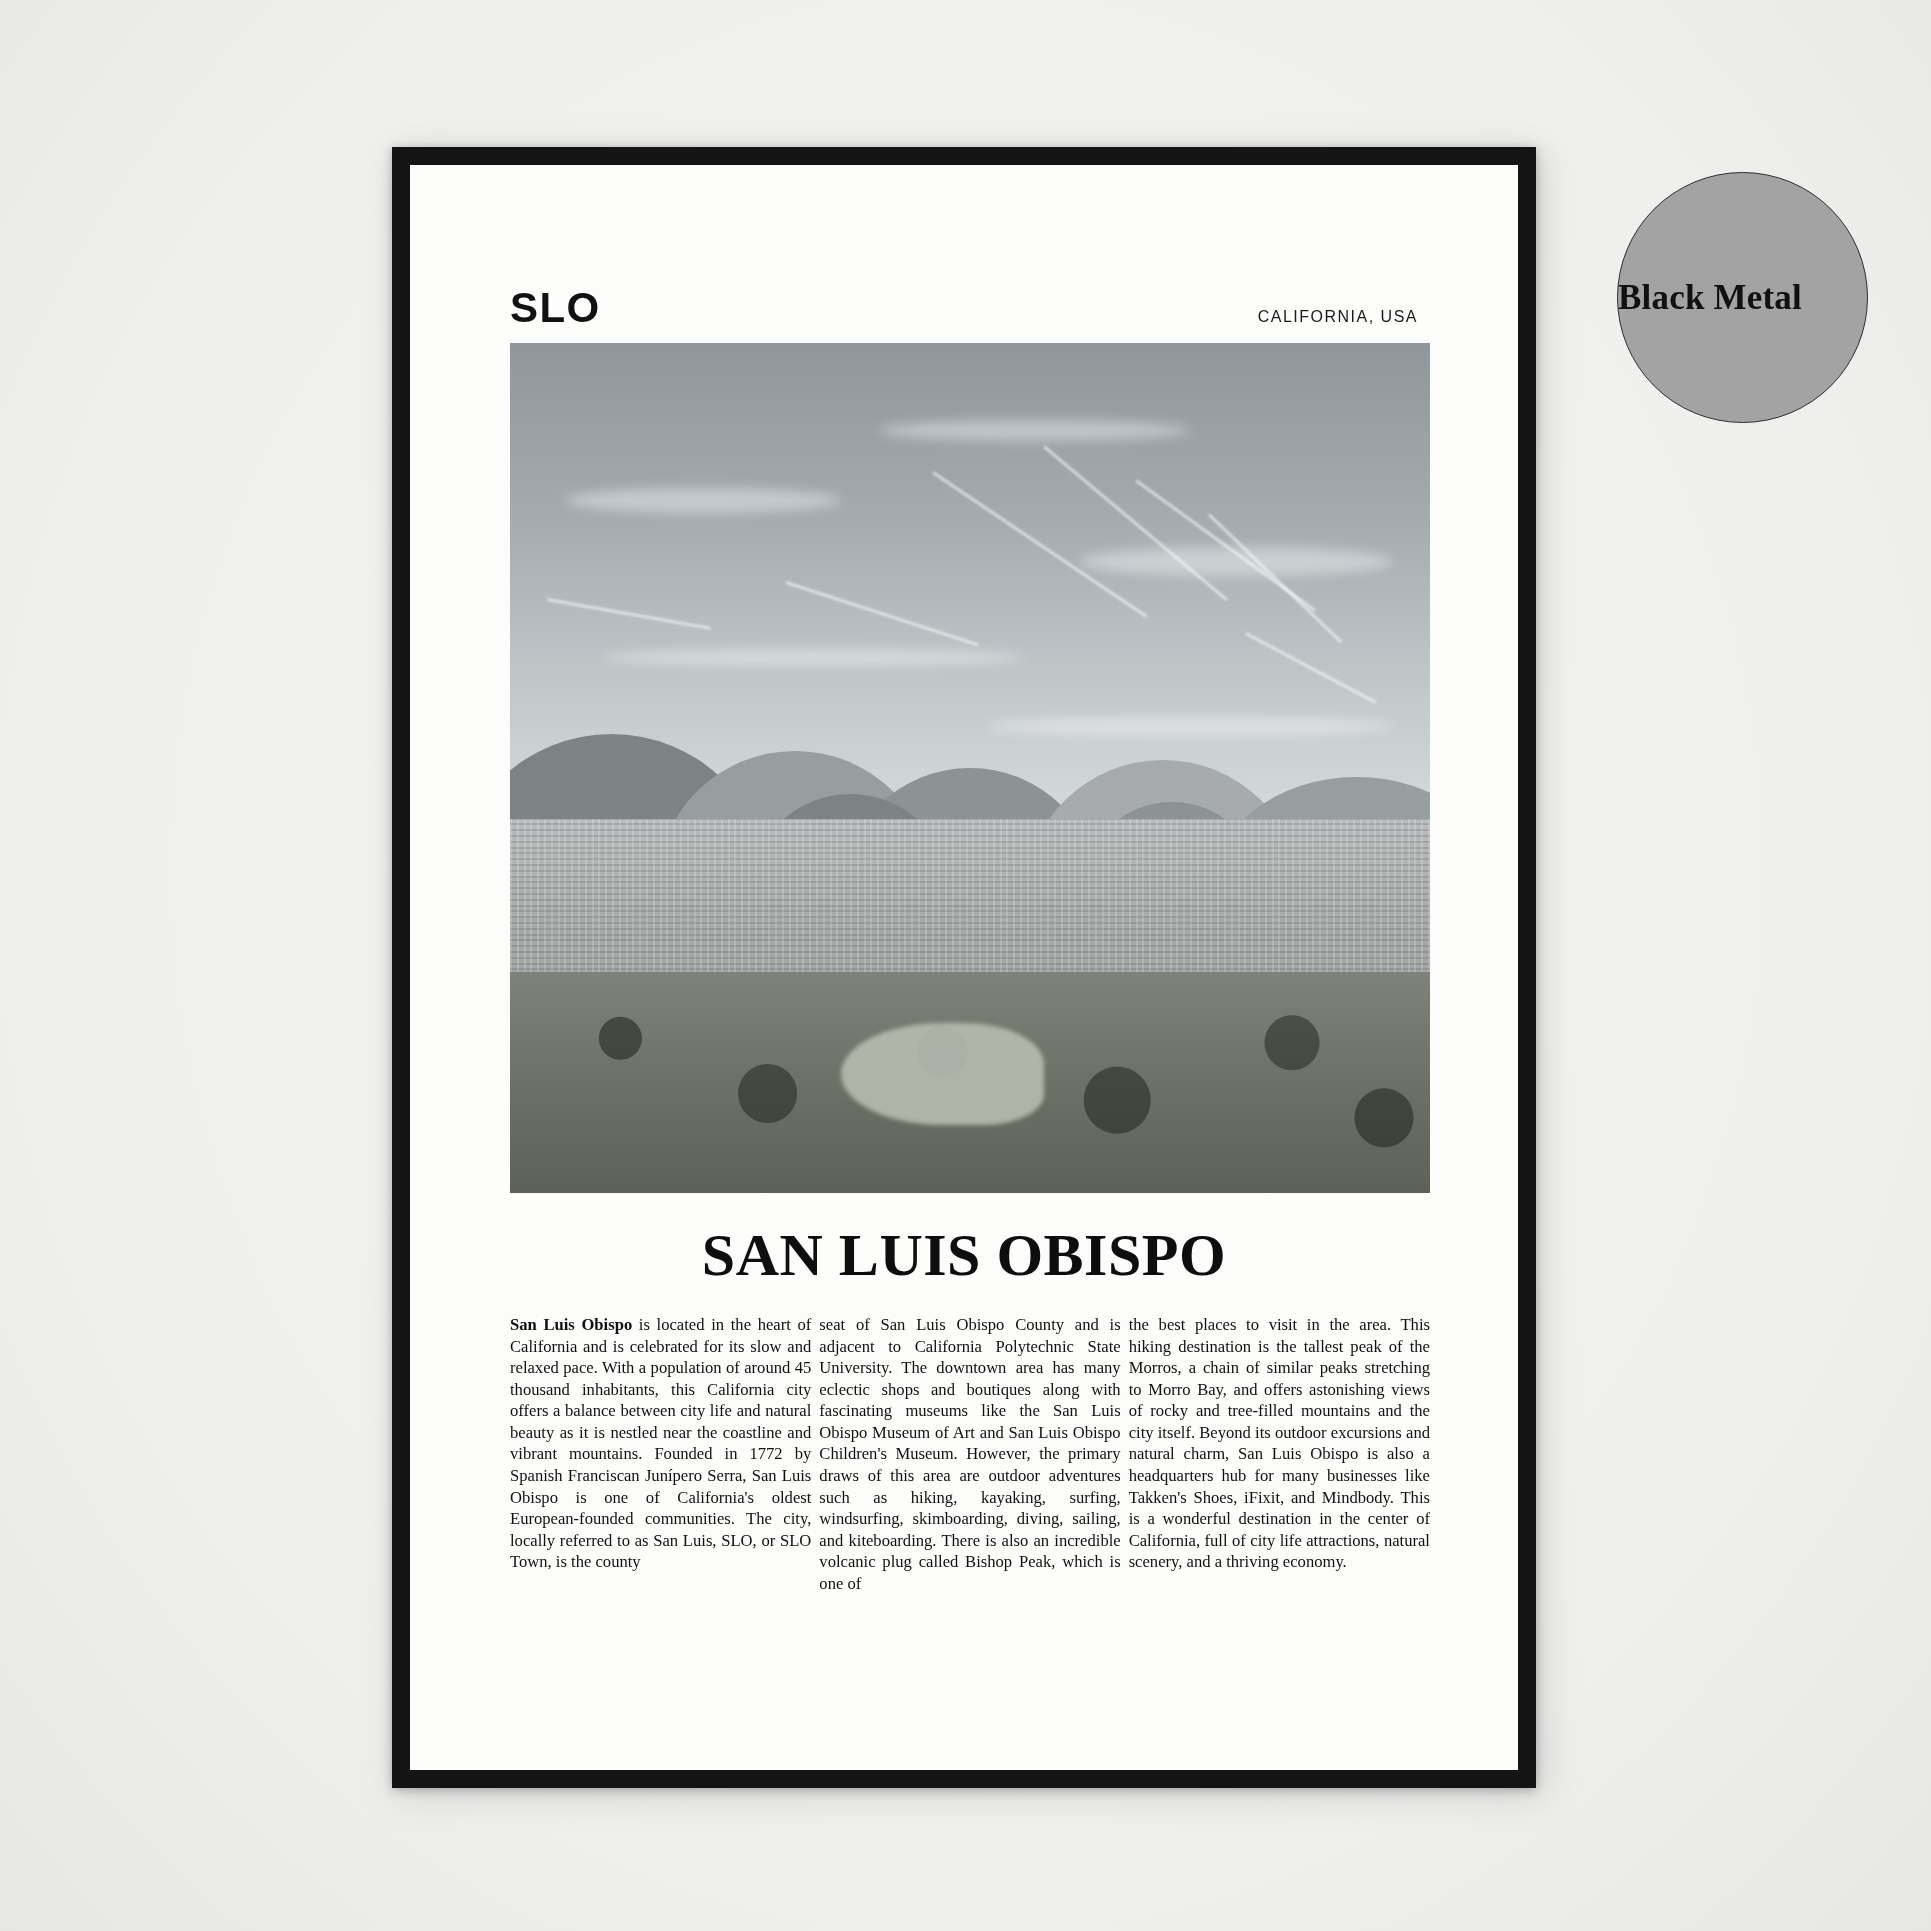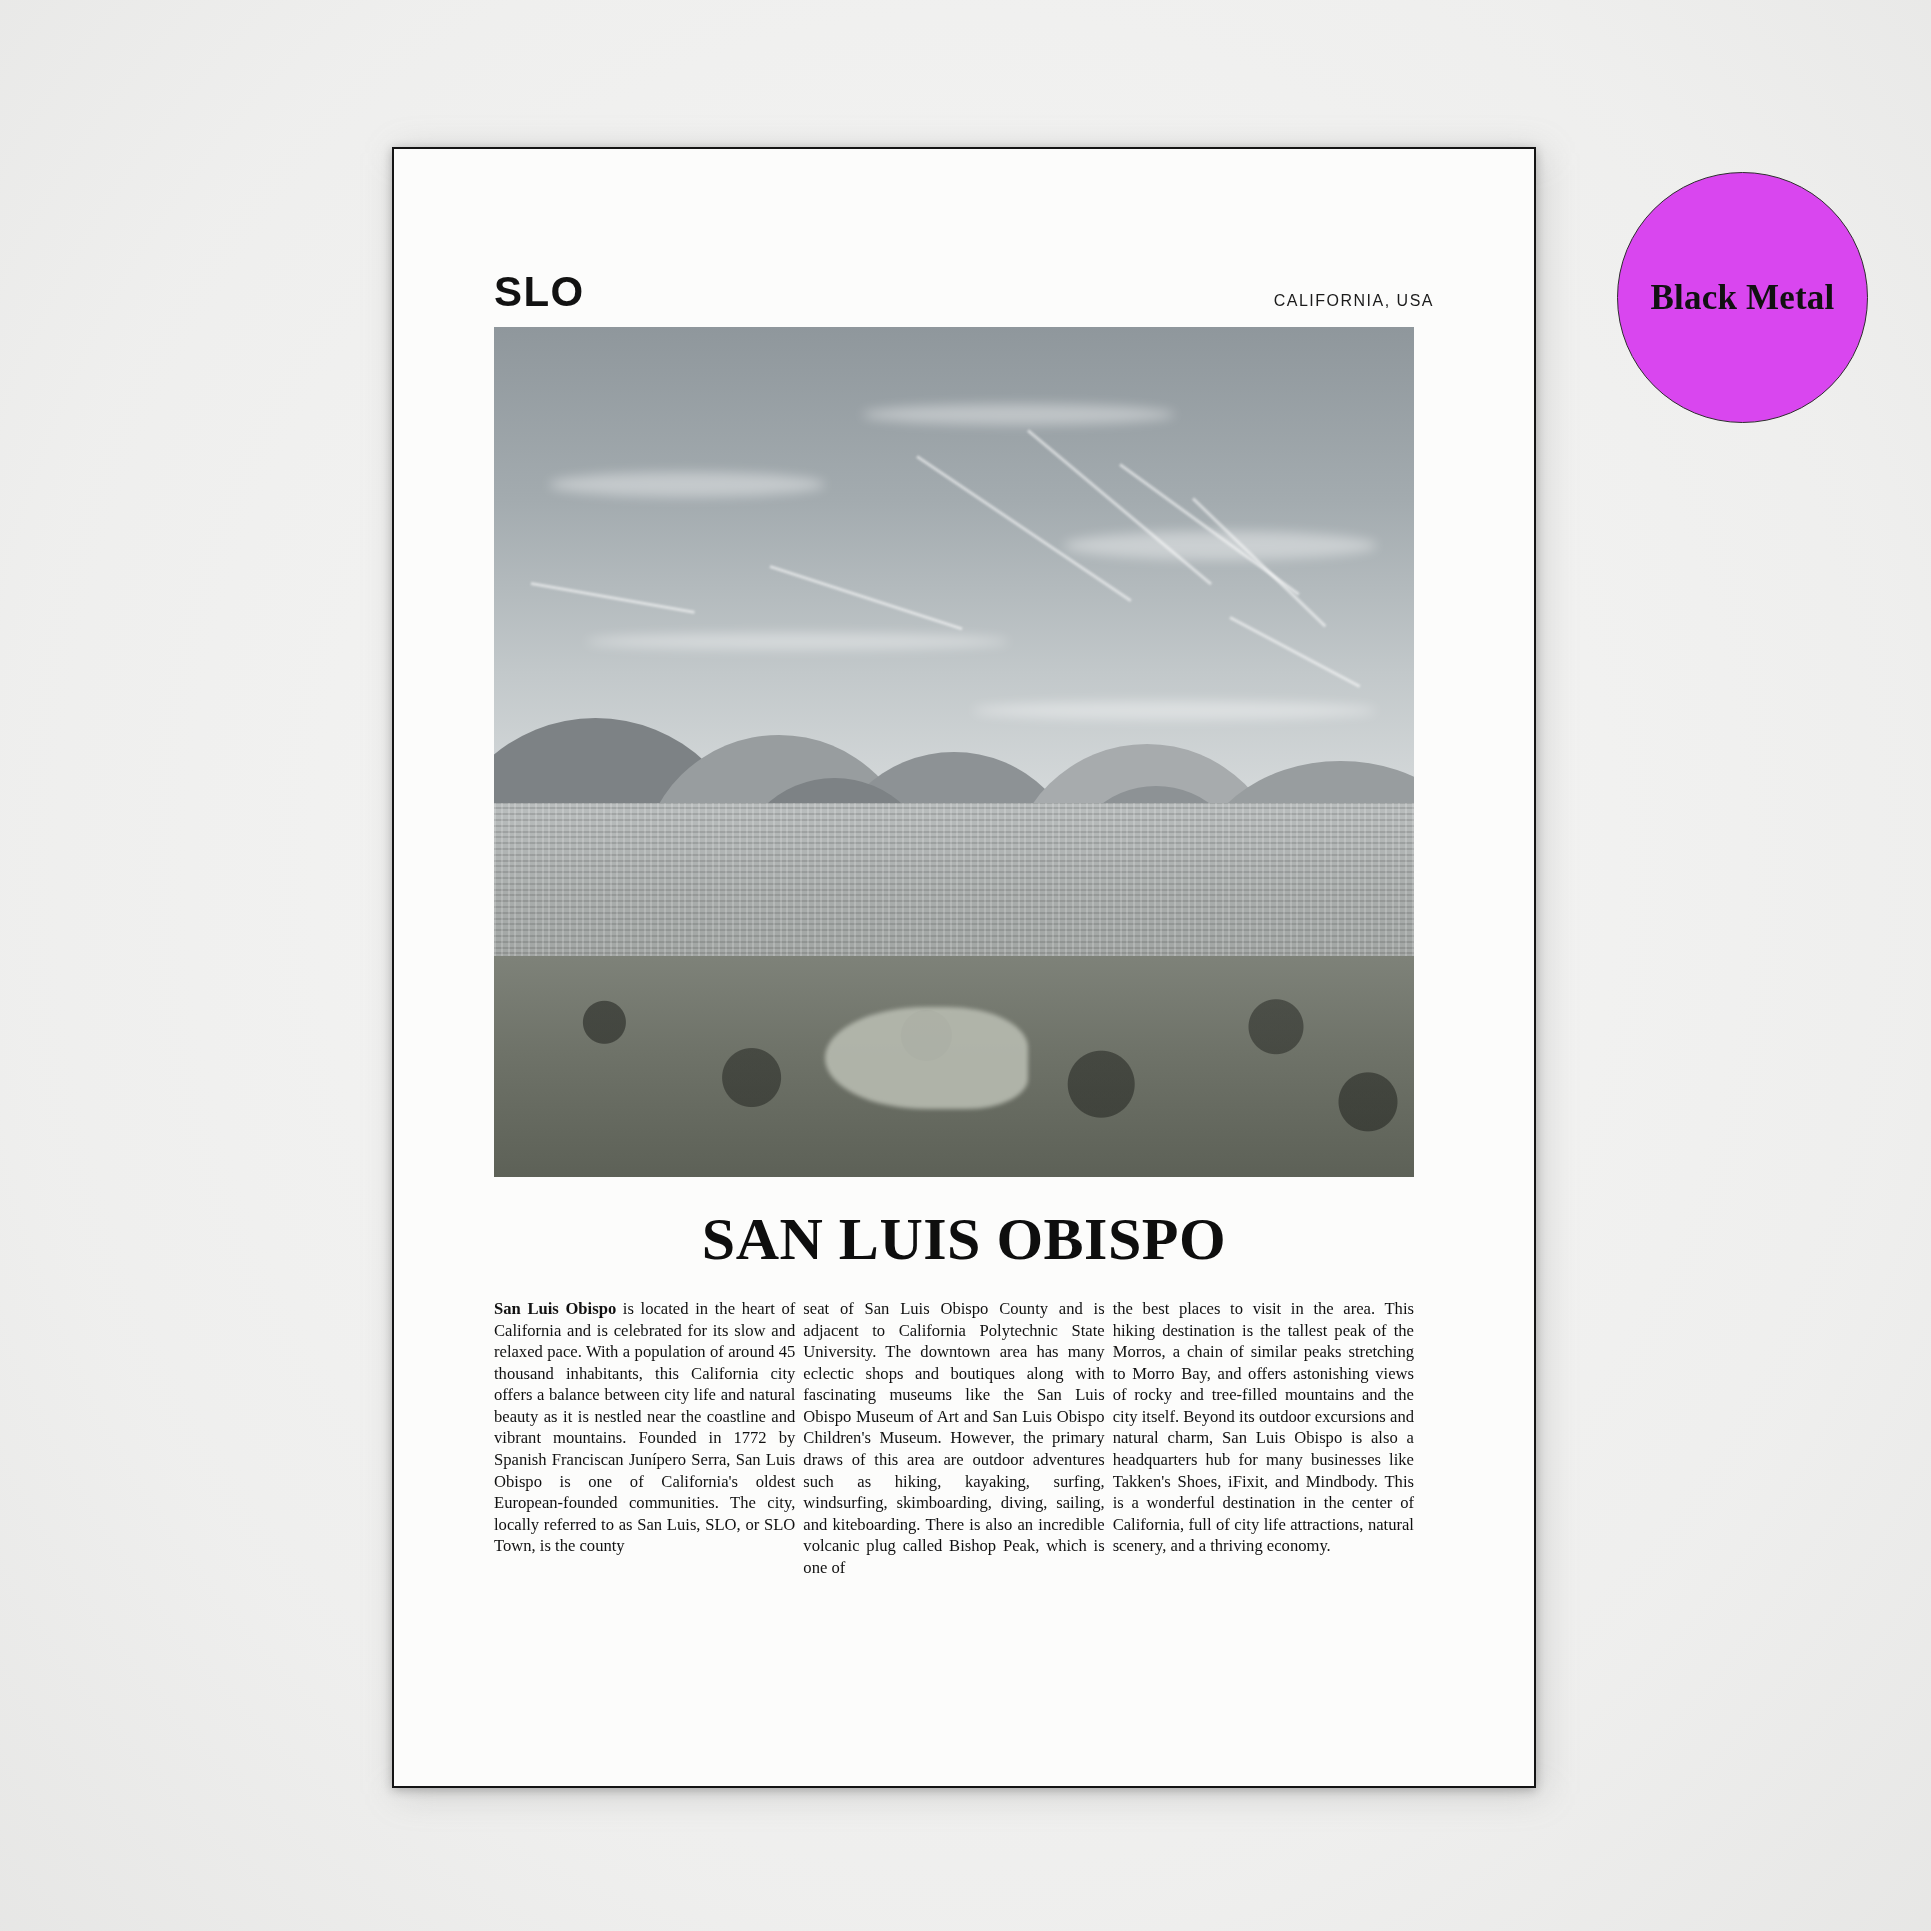--- a/index.html
+++ b/index.html
@@ -21,24 +21,23 @@
 
   
   .badge {
     position: absolute;
     left: 1617px;
     top: 172px;
     width: 249px;
     height: 249px;
     border-radius: 50%;
     border: 1.9px solid #2e2e2e;
-    background: #d946ef;
+    background: #a3a3a3;
     display: flex;
     align-items: center;
-    justify-content: center;
   }
   .badge-label {
     font-family: "Liberation Serif", serif;
     font-weight: bold;
     font-size: 35px;
     color: #111;
     letter-spacing: 0.2px;
     white-space: nowrap;
   }
 
@@ -53,21 +52,21 @@
     filter: blur(17.4px);
     border-radius: 3.9px;
   }
   .frame {
     position: absolute;
     left: 392px;
     top: 147px;
     width: 1144px;
     height: 1641px;
     background: #141414;
-    padding: 2px;
+    padding: 18px;
     box-sizing: border-box;
     box-shadow: 0 1.9px 9.7px rgba(0,0,0,0.25);
   }
   .frame-inner {
     position: relative;
     width: 100%;
     height: 100%;
     background: #fdfdfc;
     box-sizing: border-box;
     overflow: hidden;

